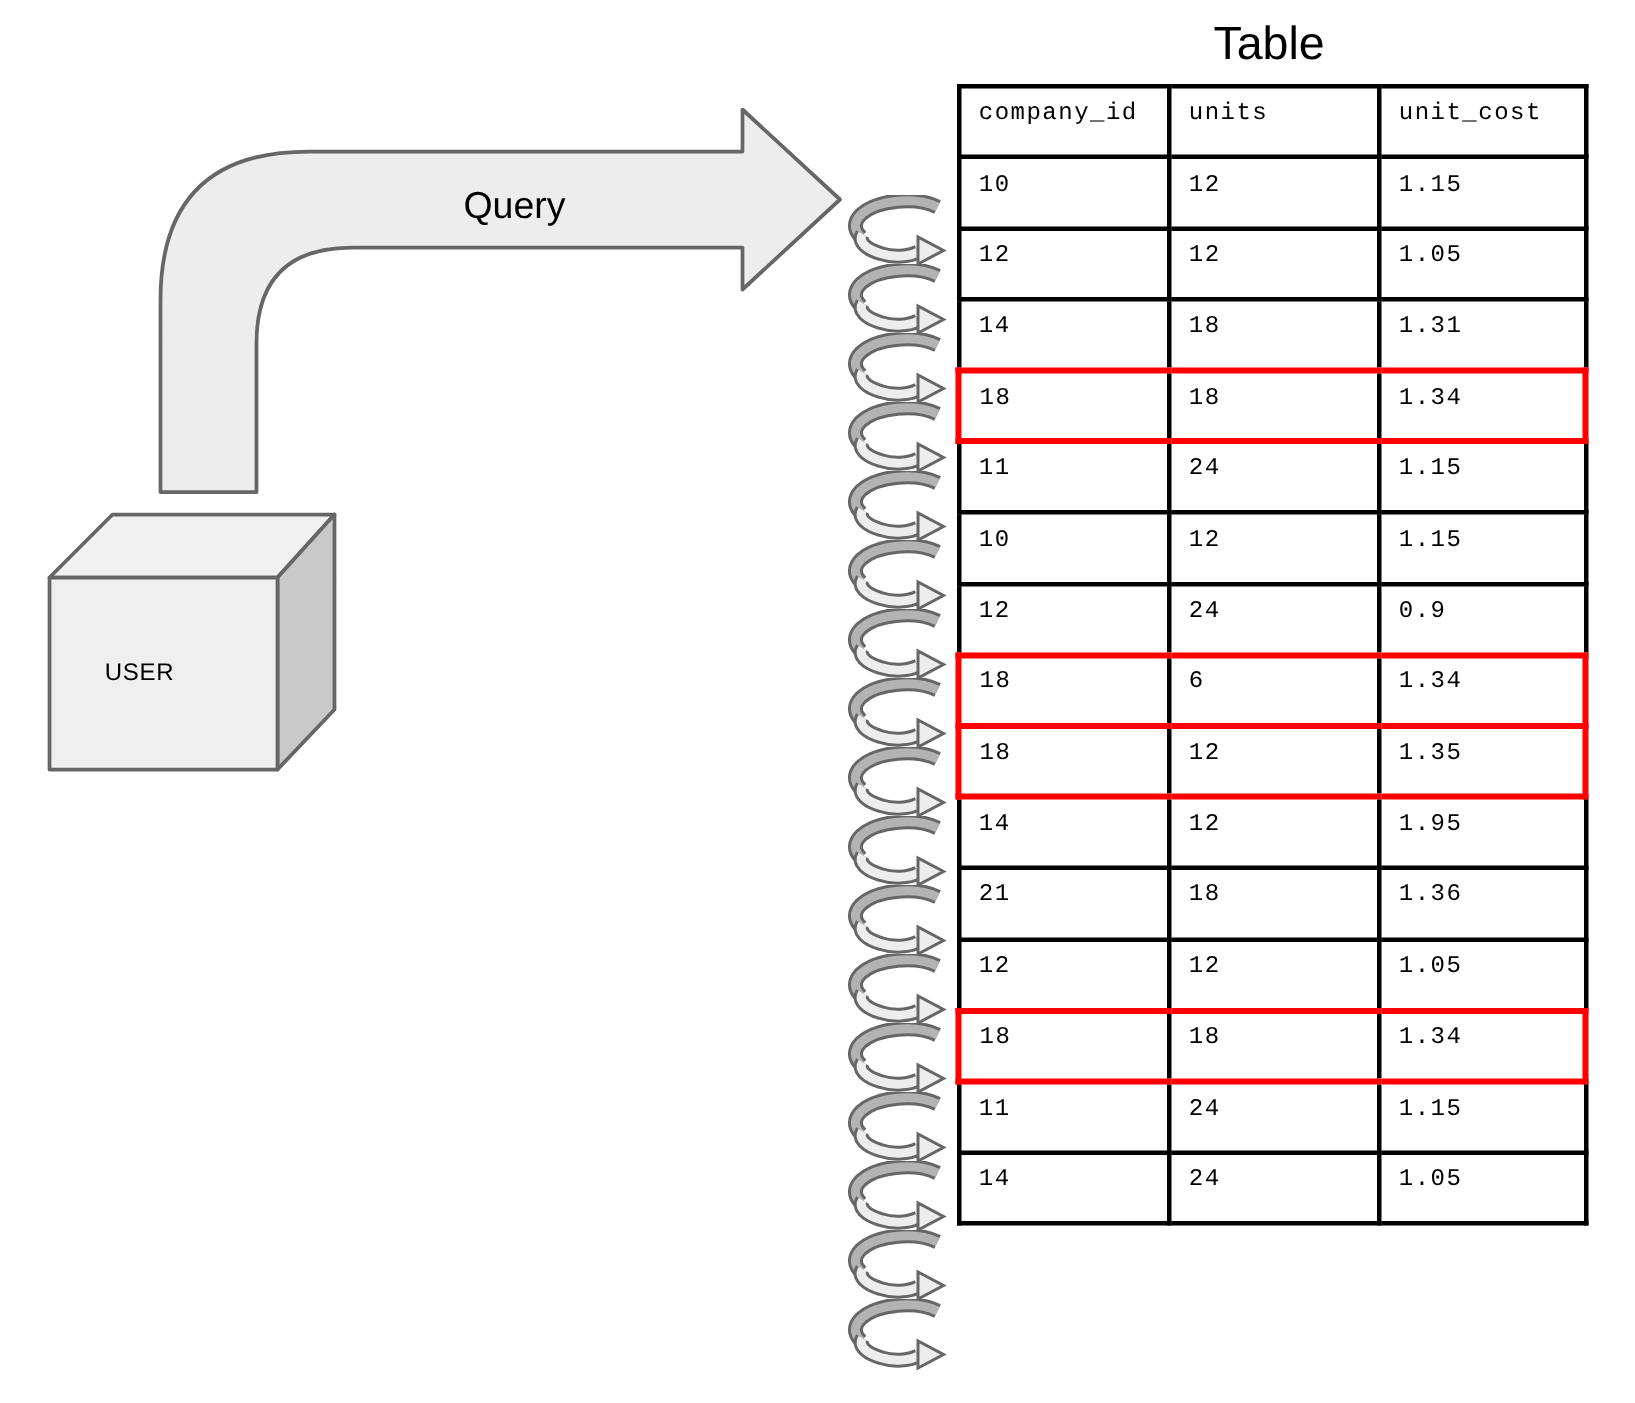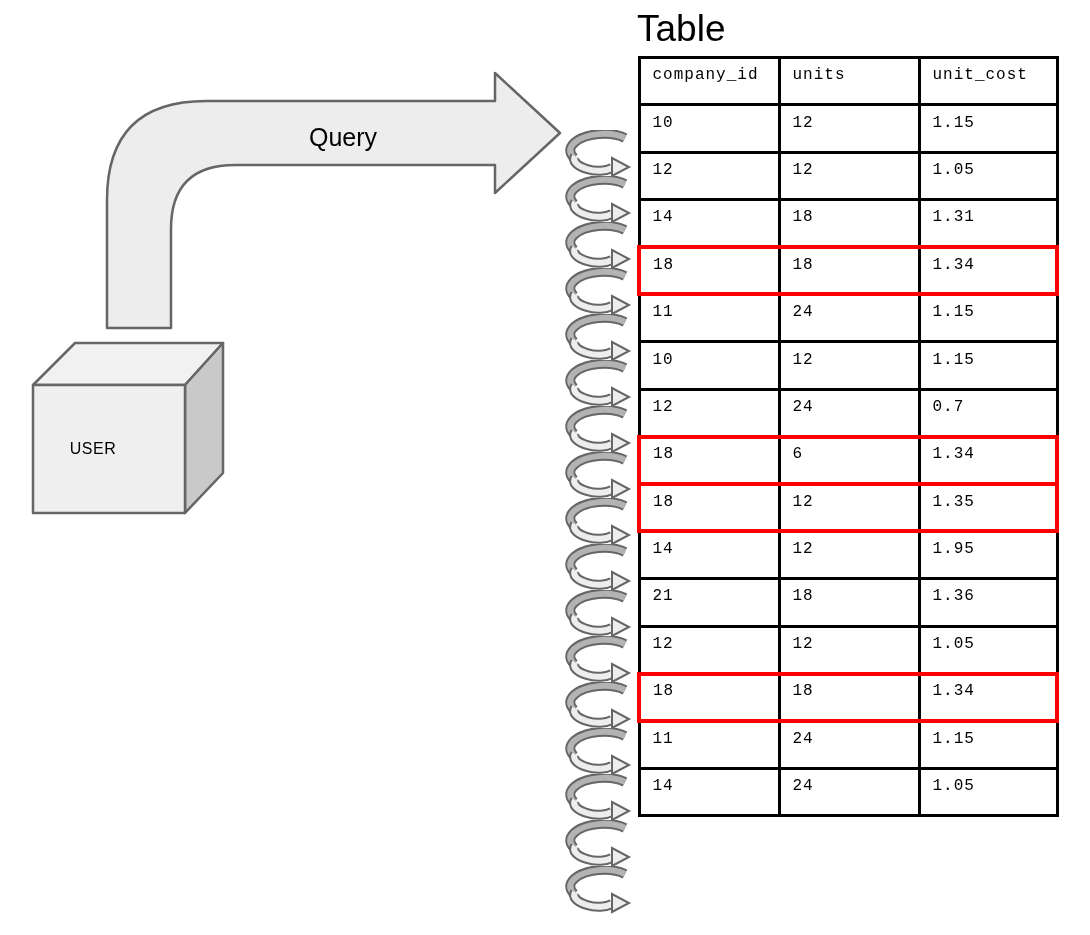--- a/index.html
+++ b/index.html
@@ -24,21 +24,21 @@
   }
   
   .loop-arrow{position:absolute;left:563px;width:70px;height:48px;}
   .loop-outline{fill:none;stroke:var(--shape_stroke);stroke-width:10;}
   .loop-dark{fill:none;stroke:var(--loop_dark);stroke-width:6;}
   .loop-light{fill:none;stroke:var(--shape_fill);stroke-width:6;}
   .loop-head{fill:var(--shape_fill);stroke:var(--shape_stroke);stroke-width:2;stroke-linejoin:miter;}
   
   .table-title{
     position:absolute;left:637px;top:8px;width:418px;height:42px;
-    font-size:37px;color:var(--text);line-height:42px;
+    font-size:31px;color:var(--text);text-align:center;line-height:42px;
   }
   table.dtable{
     position:absolute;left:637px;top:56px;
     border-collapse:collapse;table-layout:fixed;
     font-family:"Liberation Mono","DejaVu Sans Mono",monospace;
     font-size:16px;letter-spacing:1px;color:var(--text);
   }
   .dtable tr{height:47.4px;}
   .dtable th,.dtable td{
     border:3px solid var(--table_border);
@@ -233,21 +233,21 @@
           <td>1.15</td>
         </tr>
         <tr>
           <td>10</td>
           <td>12</td>
           <td>1.15</td>
         </tr>
         <tr>
           <td>12</td>
           <td>24</td>
-          <td>0.7</td>
+          <td>0.9</td>
         </tr>
         <tr class="highlight">
           <td>18</td>
           <td>6</td>
           <td>1.34</td>
         </tr>
         <tr class="highlight">
           <td>18</td>
           <td>12</td>
           <td>1.35</td>

